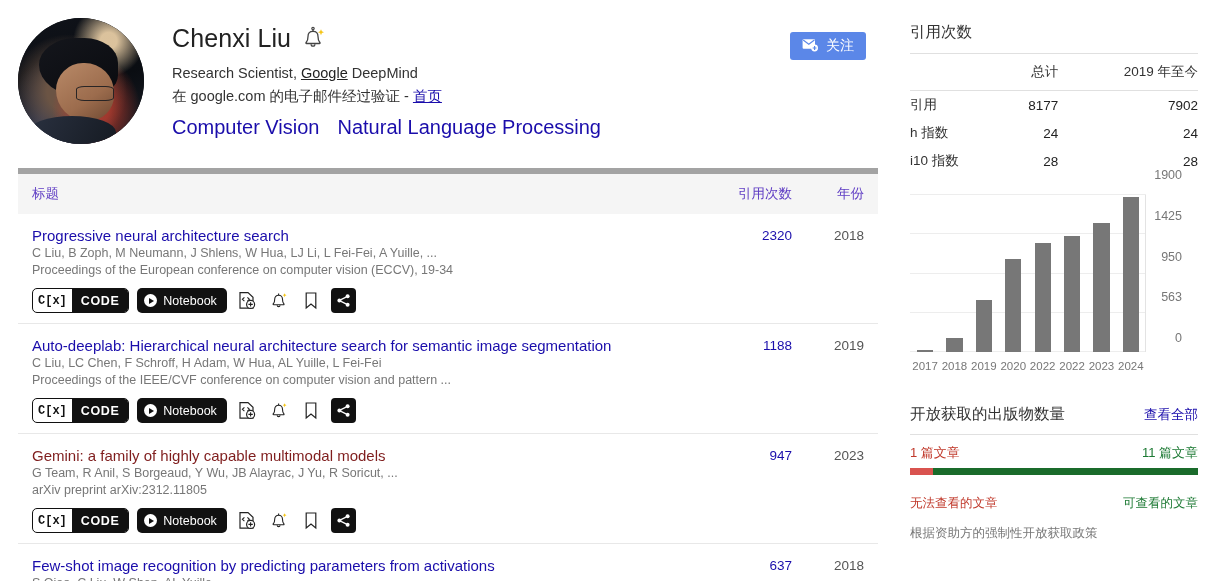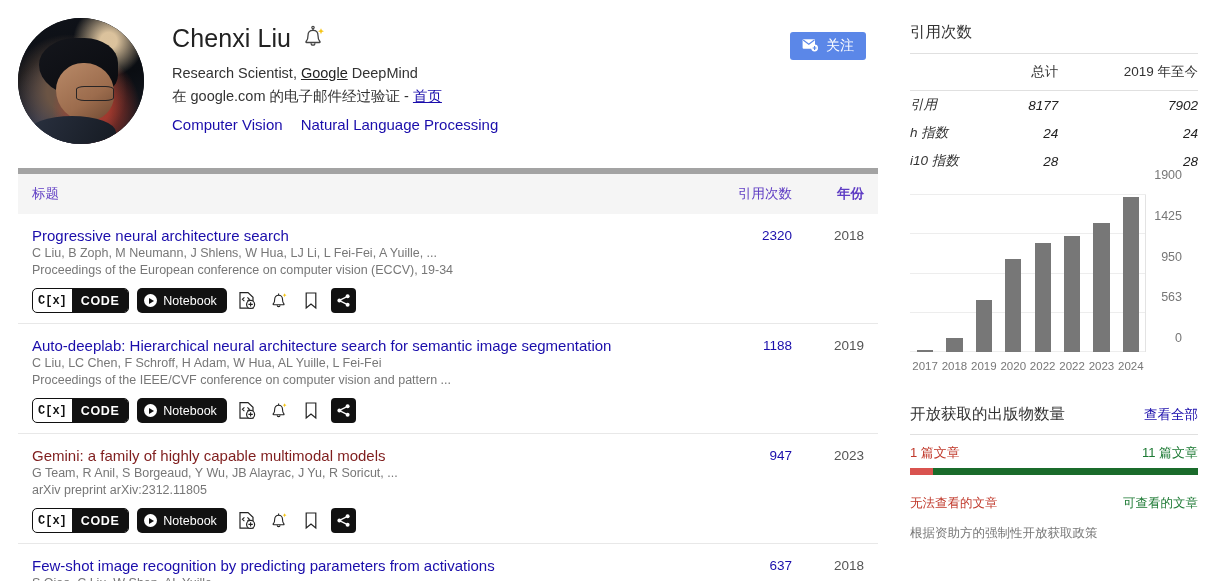--- a/index.html
+++ b/index.html
@@ -46,46 +46,46 @@
     position:absolute; left:46%; top:54%; width:30%; height:12%;
     border:1.6px solid rgba(30,30,34,.92); border-radius:22%;
   }
   .avatar .shoulder {
     position:absolute; left:8%; bottom:-4%; width:70%; height:26%;
     border-radius:50% 50% 0 0;
     background: linear-gradient(120deg,#2a3140,#151a22);
   }
 
   .pinfo { margin-left: 28px; padding-top: 6px; flex: 1; }
-  .name-row { display: flex; gap: 10px; }
+  .name-row { display: flex; align-items: center; gap: 10px; }
   .pname { font-size: 25px; font-weight: 400; color: #222; letter-spacing: .1px; }
   .bell-big { width: 26px; height: 28px; position: relative; display:inline-block; }
   .meta { font-size: 14.5px; color: #333; margin-top: 10px; line-height: 21px; }
   .meta a, .lnk { color: #222; text-decoration: underline; }
   .meta .homelink { color: #1a0dab; text-decoration: underline; }
-  .interests { margin-top: 9px; font-size: 15px; }
+  .interests { margin-top: 9px; font-size: 20px; }
   .interests a { color: #1a0dab; text-decoration: none; margin-right: 18px; }
 
   .follow-btn {
     position: absolute; right: 30px; top: 32px;
     background: #5b87e8; border: none; border-radius: 3px;
     color: #fff; font-size: 14px; height: 28px;
     padding: 0 12px; display: inline-flex; align-items: center; gap: 7px;
     cursor: pointer; font-family: inherit;
   }
 
   
   .pub-area { margin: 24px 18px 0 18px; border-top: 6px solid #a3a3a3; }
   .pub-head {
     display: flex; align-items: center; background: #f5f5f5;
     height: 40px; padding: 0 14px; font-size: 13.5px;
   }
   .pub-head .h-title { flex: 1; color: #5f3dc4; }
   .pub-head .h-cite { width: 96px; text-align: right; color: #5f3dc4; }
-  .pub-head .h-year { width: 72px; text-align: right; color: #5f3dc4; font-weight: bold; }
+  .pub-head .h-year { width: 72px; text-align: right; color: #5f3dc4; }
 
   .pub-row { display: flex; padding: 12px 14px 10px 14px; border-bottom: 1px solid #e8e8e8; }
   .pub-main { flex: 1; min-width: 0; }
   .pub-title { font-size: 15px; color: #1a0dab; text-decoration: none; line-height: 19px; display:block; }
   .pub-title.visited { color: #7f1d1d; }
   .pub-authors, .pub-venue {
     font-size: 12.5px; color: #777; line-height: 17px;
     white-space: nowrap; overflow: hidden; text-overflow: clip;
   }
   .pub-cite { width: 96px; text-align: right; font-size: 13.5px; color: #1a0dab; padding-top: 2px; }
@@ -129,21 +129,21 @@
   .right { width: 316px; padding: 22px 14px 0 14px; }
   .sect-title { font-size: 15.5px; color: #333; padding-bottom: 10px; }
   .hr { border-top: 1px solid #e0e0e0; }
 
   .stats { width: 100%; border-collapse: collapse; font-size: 13.5px; }
   .stats th {
     font-weight: 400; color: #333; padding: 9px 0; text-align: right;
     border-bottom: 1px solid #e0e0e0;
   }
   .stats th.l { text-align: left; }
-  .stats td { padding: 5px 0; color: #222; text-align: right; font-style: italic; }
+  .stats td { padding: 5px 0; color: #222; text-align: right; }
   .stats td.l { text-align: left; color: #333; }
 
   
   .chart-box { position: relative; height: 185px; margin-top: 14px; }
   .chart-plot { position: absolute; left: 0; right: 52px; top: 6px; bottom: 22px; }
   .gridline { position: absolute; left: 0; right: 0; height: 1px; background: #ededed; }
   .bars { position: absolute; inset: 0; display: flex; align-items: flex-end;
           justify-content: space-between; padding: 0 2px; }
   .bar-col { width: 11.3%; display: flex; flex-direction: column; justify-content: flex-end; height: 100%; }
   .bar { width: 62%; margin: 0 auto; background: #777777; }

